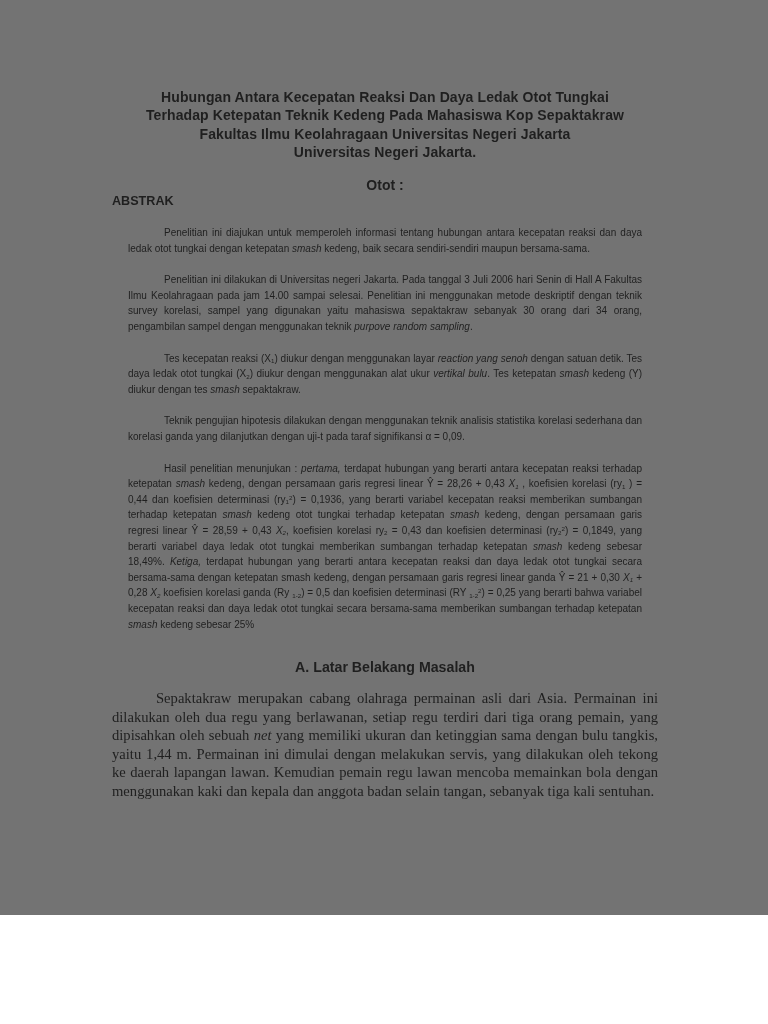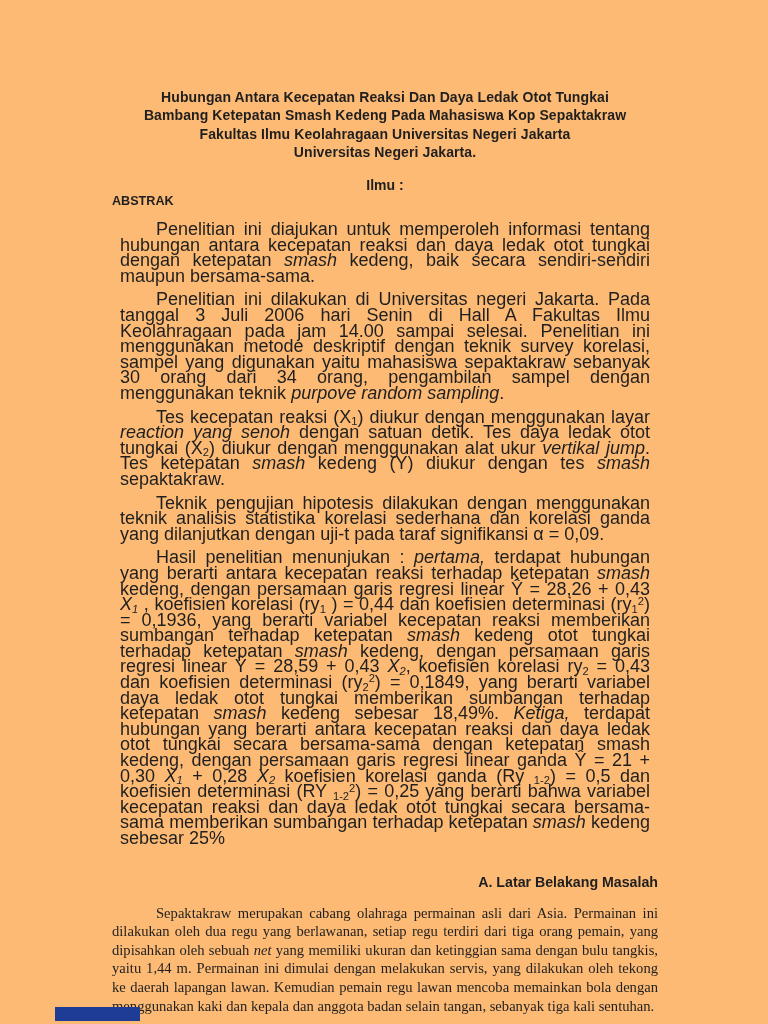--- a/index.html
+++ b/index.html
@@ -4,22 +4,22 @@
 <style>
   html, body { margin: 0; padding: 0; background: #ffffff; }
   body {
     width: 768px; height: 1024px;
     font-family: "Liberation Sans", sans-serif;
     color: #1f1f1f;
     -webkit-font-smoothing: antialiased;
   }
   .page {
     position: relative;
-    width: 768px; height: 1024px;
-    background: #fdba74;
+    width: 768px; height: 915px;
+    background: #737373;
     overflow: hidden;
   }
   .content {
     position: absolute;
     left: 112px;
     width: 546px;
     top: 0;
   }
   .title-block {
     margin-top: 88px;
@@ -44,35 +44,35 @@
     text-align: center;
   }
   .abstract-heading {
     font-weight: 700;
     font-size: 12.6px;
     line-height: 15px;
     text-align: left;
   }
   .abstract { margin-top: 13px; }
   .abstract p {
-    margin: 8px;
-    font-size: 18px;
+    margin: 16px;
+    font-size: 10px;
     line-height: 15.6px;
     text-align: justify;
     text-indent: 36px;
   }
   sub, sup { font-size: 0.62em; line-height: 0; }
   sub { vertical-align: baseline; position: relative; top: 0.24em; }
   sup { vertical-align: baseline; position: relative; top: -0.5em; }
   .section-heading {
     margin-top: 26px;
     font-weight: 700;
     font-size: 14.2px;
     line-height: 18px;
-    text-align: right;
+    text-align: center;
   }
   .section-body p {
     margin: 13px 0 0 0;
     font-size: 14.6px;
     line-height: 18.6px;
     text-align: justify;
     text-indent: 44px;
     font-family: Liberation Serif, serif;
   }
   .accent-bar {
@@ -86,34 +86,34 @@
   i { font-style: italic; }
 </style>
 </head>
 <body>
 
 <div class="page">
   <div class="content">
 
     <div class="title-block">
       <div>Hubungan Antara Kecepatan Reaksi Dan Daya Ledak Otot Tungkai</div>
-      <div>Bambang Ketepatan Smash Kedeng Pada Mahasiswa Kop Sepaktakraw</div>
+      <div>Terhadap Ketepatan Teknik Kedeng Pada Mahasiswa Kop Sepaktakraw</div>
       <div>Fakultas Ilmu Keolahragaan Universitas Negeri Jakarta</div>
       <div>Universitas Negeri Jakarta.</div>
     </div>
 
-    <div class="byline">Ilmu :</div>
+    <div class="byline">Otot :</div>
 
 
     <div class="abstract-heading">ABSTRAK</div>
 
     <div class="abstract">
       <p>Penelitian ini diajukan untuk memperoleh informasi tentang hubungan antara kecepatan reaksi dan daya ledak otot tungkai dengan ketepatan <i>smash</i> kedeng, baik secara sendiri-sendiri maupun bersama-sama.</p>
       <p>Penelitian ini dilakukan di Universitas negeri Jakarta. Pada tanggal 3 Juli 2006 hari Senin di Hall A Fakultas Ilmu Keolahragaan pada jam 14.00 sampai selesai. Penelitian ini menggunakan metode deskriptif dengan teknik survey korelasi, sampel yang digunakan yaitu mahasiswa sepaktakraw sebanyak 30 orang dari 34 orang, pengambilan sampel dengan menggunakan teknik <i>purpove random sampling</i>.</p>
-      <p>Tes kecepatan reaksi (X<sub>1</sub>) diukur dengan menggunakan layar <i>reaction yang senoh</i> dengan satuan detik. Tes daya ledak otot tungkai (X<sub>2</sub>) diukur dengan menggunakan alat ukur <i>vertikal jump</i>. Tes ketepatan <i>smash</i> kedeng (Y) diukur dengan tes <i>smash</i> sepaktakraw.</p>
+      <p>Tes kecepatan reaksi (X<sub>1</sub>) diukur dengan menggunakan layar <i>reaction yang senoh</i> dengan satuan detik. Tes daya ledak otot tungkai (X<sub>2</sub>) diukur dengan menggunakan alat ukur <i>vertikal bulu</i>. Tes ketepatan <i>smash</i> kedeng (Y) diukur dengan tes <i>smash</i> sepaktakraw.</p>
       <p>Teknik pengujian hipotesis dilakukan dengan menggunakan teknik analisis statistika korelasi sederhana dan korelasi ganda yang dilanjutkan dengan uji-t pada taraf signifikansi α = 0,09.</p>
       <p>Hasil penelitian menunjukan : <i>pertama,</i> terdapat hubungan yang berarti antara kecepatan reaksi terhadap ketepatan <i>smash</i> kedeng, dengan persamaan garis regresi linear Ŷ = 28,26 + 0,43 <i>X</i><sub><i>1</i></sub> , koefisien korelasi (ry<sub>1</sub> ) = 0,44 dan koefisien determinasi (ry<sub>1</sub><sup>2</sup>) = 0,1936, yang berarti variabel kecepatan reaksi memberikan sumbangan terhadap ketepatan <i>smash</i> kedeng otot tungkai terhadap ketepatan <i>smash</i> kedeng, dengan persamaan garis regresi linear Ŷ = 28,59 + 0,43 <i>X</i><sub><i>2</i></sub>, koefisien korelasi ry<sub>2</sub> = 0,43 dan koefisien determinasi (ry<sub>2</sub><sup>2</sup>) = 0,1849, yang berarti variabel daya ledak otot tungkai memberikan sumbangan terhadap ketepatan <i>smash</i> kedeng sebesar 18,49%. <i>Ketiga,</i> terdapat hubungan yang berarti antara kecepatan reaksi dan daya ledak otot tungkai secara bersama-sama dengan ketepatan smash kedeng, dengan persamaan garis regresi linear ganda Ŷ = 21 + 0,30 <i>X</i><sub><i>1</i></sub> + 0,28 <i>X</i><sub><i>2</i></sub> koefisien korelasi ganda (Ry <sub>1-2</sub>) = 0,5 dan koefisien determinasi (RY <sub>1-2</sub><sup>2</sup>) = 0,25 yang berarti bahwa variabel kecepatan reaksi dan daya ledak otot tungkai secara bersama-sama memberikan sumbangan terhadap ketepatan <i>smash</i> kedeng sebesar 25%</p>
     </div>
 
     <div class="section-heading">A. Latar Belakang Masalah</div>
 
     <div class="section-body">
       <p>Sepaktakraw merupakan cabang olahraga permainan asli dari Asia. Permainan ini dilakukan oleh dua regu yang berlawanan, setiap regu terdiri dari tiga orang pemain, yang dipisahkan oleh sebuah <i>net</i> yang memiliki ukuran dan ketinggian sama dengan bulu tangkis, yaitu 1,44 m. Permainan ini dimulai dengan melakukan servis, yang dilakukan oleh tekong ke daerah lapangan lawan. Kemudian pemain regu lawan mencoba memainkan bola dengan menggunakan kaki dan kepala dan anggota badan selain tangan, sebanyak tiga kali sentuhan.</p>
     </div>
 

